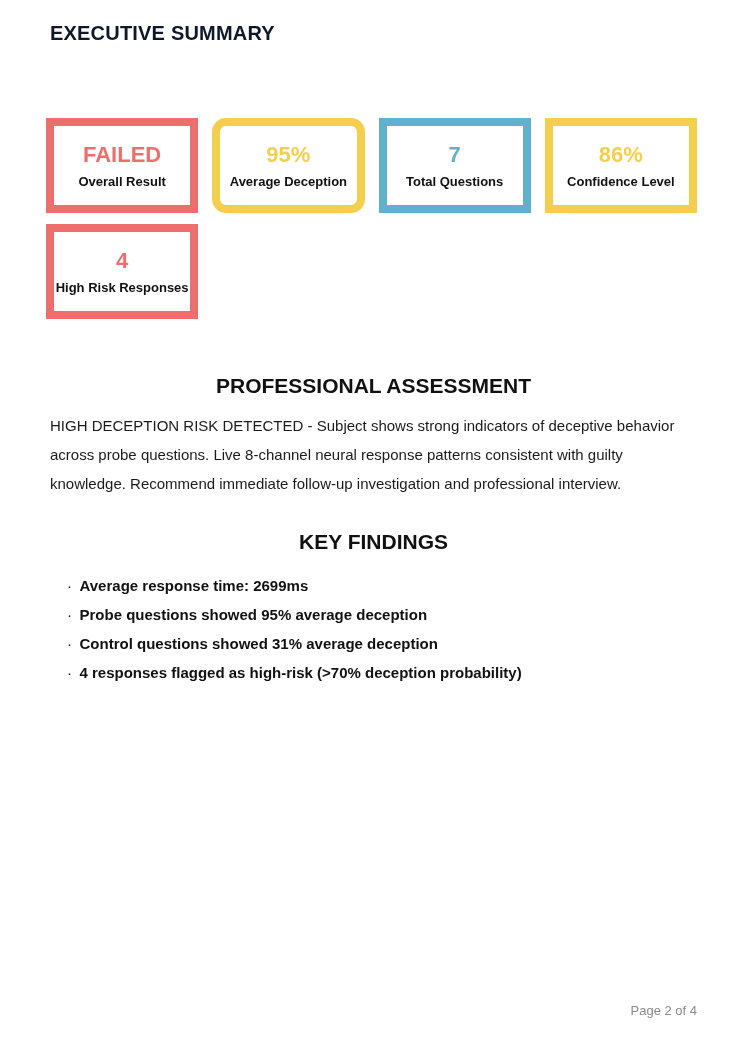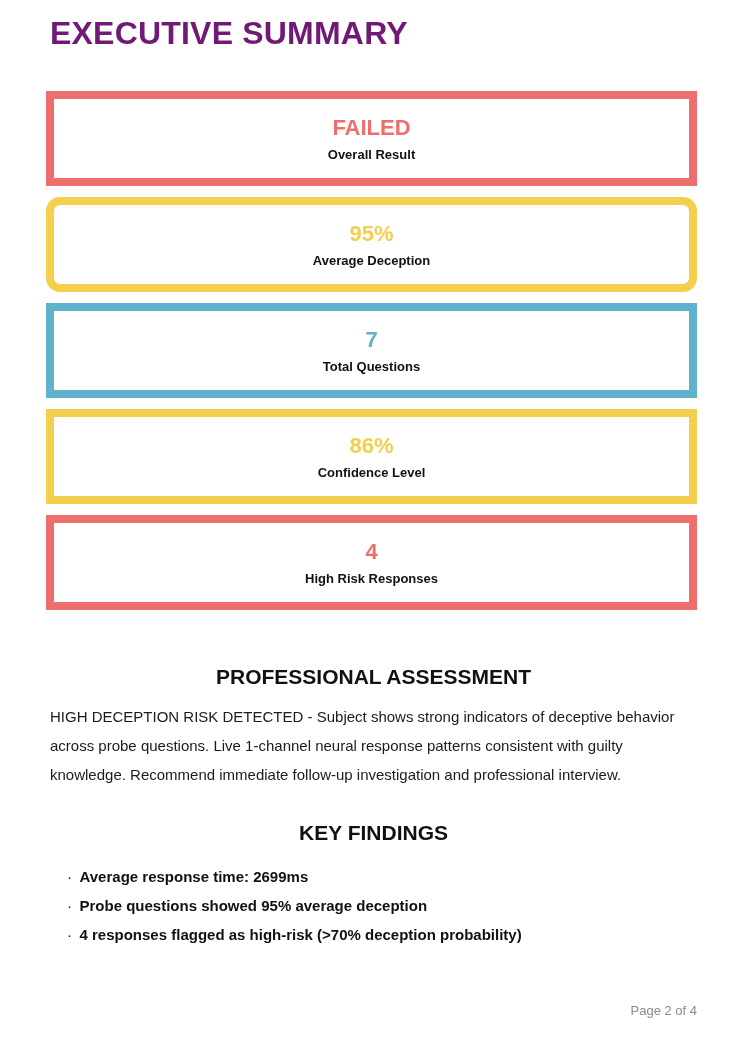--- a/index.html
+++ b/index.html
@@ -15,30 +15,30 @@
     height: 1044px;
     background: #ffffff;
     overflow: hidden;
     box-sizing: border-box;
   }
   .content {
     padding: 16px 46px 0 46px;
   }
   .page-title {
     margin: 0 0 0 4px;
-    font-size: 32px;
+    font-size: 20px;
     font-weight: bold;
     line-height: 34px;
     letter-spacing: 0.2px;
-    color: #701a75;
+    color: #0f172a;
   }
   .cards-grid {
-    margin-top: 41px;
+    margin-top: 68px;
     display: grid;
-    grid-template-columns: repeat(1, 1fr);
+    grid-template-columns: repeat(4, 1fr);
     column-gap: 14px;
     row-gap: 11px;
   }
   .metric-card {
     box-sizing: border-box;
     height: 95px;
     border: 8px solid #cccccc;
     background: #ffffff;
     display: flex;
     flex-direction: column;
@@ -124,28 +124,29 @@
           <div class="metric-label">Confidence Level</div>
         </div>
         <div class="metric-card" style="border-color: rgb(238, 110, 110);">
           <div class="metric-value" style="color: rgb(238, 110, 110);">4</div>
           <div class="metric-label">High Risk Responses</div>
         </div>
       </div>
 
     <div class="assessment-section">
       <h2 class="section-heading">PROFESSIONAL ASSESSMENT</h2>
-      <p class="assessment-body">HIGH DECEPTION RISK DETECTED - Subject shows strong indicators of deceptive behavior across probe questions. Live 1-channel neural response patterns consistent with guilty knowledge. Recommend immediate follow-up investigation and professional interview.</p>
+      <p class="assessment-body">HIGH DECEPTION RISK DETECTED - Subject shows strong indicators of deceptive behavior across probe questions. Live 8-channel neural response patterns consistent with guilty knowledge. Recommend immediate follow-up investigation and professional interview.</p>
     </div>
 
     <div class="findings-section">
       <h2 class="section-heading">KEY FINDINGS</h2>
       <ul class="findings-list">
           <li class="finding-item">Average response time: 2699ms</li>
           <li class="finding-item">Probe questions showed 95% average deception</li>
+          <li class="finding-item">Control questions showed 31% average deception</li>
           <li class="finding-item">4 responses flagged as high-risk (&gt;70% deception probability)</li>
         </ul>
     </div>
 
   </div>
 
   <div class="page-footer" style="color: rgb(138, 138, 138);">Page 2 of 4</div>
 </div>
 
 </body></html>

